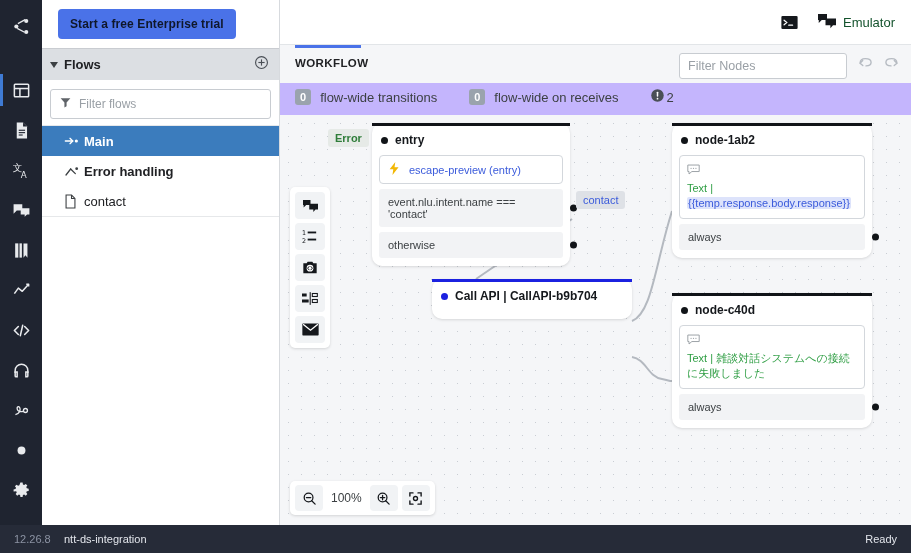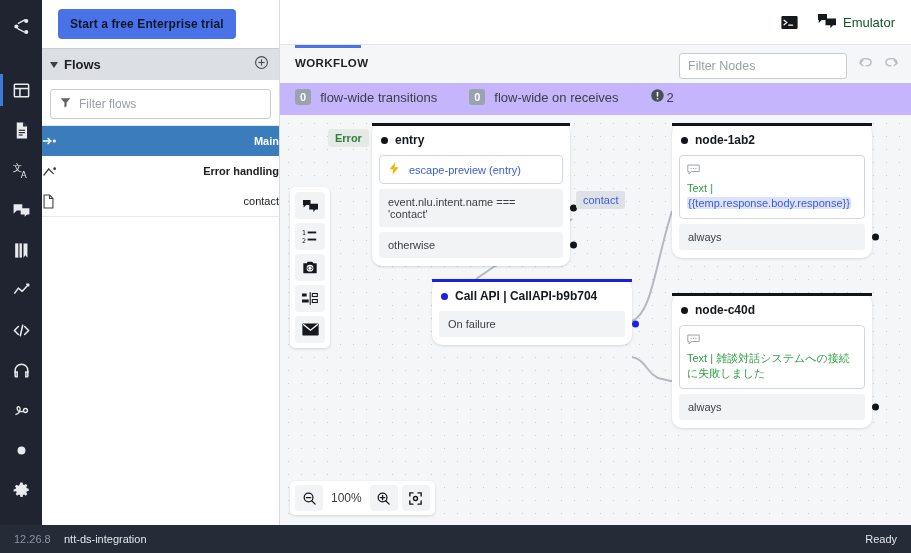--- a/index.html
+++ b/index.html
@@ -73,23 +73,22 @@
   .filter-box input {
     border: none; outline: none; font-size: 12px;
     color: #3c4043; width: 100%;
     font-family: "Liberation Sans", sans-serif;
     background: transparent;
   }
   .filter-box input::placeholder { color: #9aa0a6; }
   .flow-list { border-top: 1px solid #e6e8ea; }
   .flow-item {
     height: 30px; display: flex; align-items: center;
-    font-size: 11px; color: #202124;
+    padding-left: 22px; font-size: 13px; color: #202124;
     cursor: pointer;
-    justify-content: space-between;
   }
   .flow-item .ficon { width: 20px; display:flex; align-items:center; }
   .flow-item.selected { background: #3b7cbd; color: #fff; font-weight: bold; }
   .flow-item.bold { font-weight: bold; }
   .flow-list-bottom { border-bottom: 1px solid #e6e8ea; }
 
   
   .topbar {
     position: absolute; left: 280px; top: 0;
     width: 631px; height: 45px; background: #fff;
@@ -559,24 +558,20 @@
       </div>
       <div class="contact-chip" style="left:296px; top:76px;">contact</div>
 
       <div class="node" style="left:152px; top:164px; width:200px;">
         <div class="node-top blue"></div>
         <div class="node-title">
           <span class="port blue"></span>
           <span>Call API | CallAPI-b9b704</span>
         </div>
         <div class="node-rows">
-          <div class="row">
-            <span>On failure</span>
-            <span class="outport blue"></span>
-          </div>
         </div>
       </div>
 
       <div class="node" style="left:392px; top:8px; width:200px;">
         <div class="node-top black"></div>
         <div class="node-title">
           <span class="port"></span>
           <span>node-1ab2</span>
         </div>
         <div class="node-rows">

